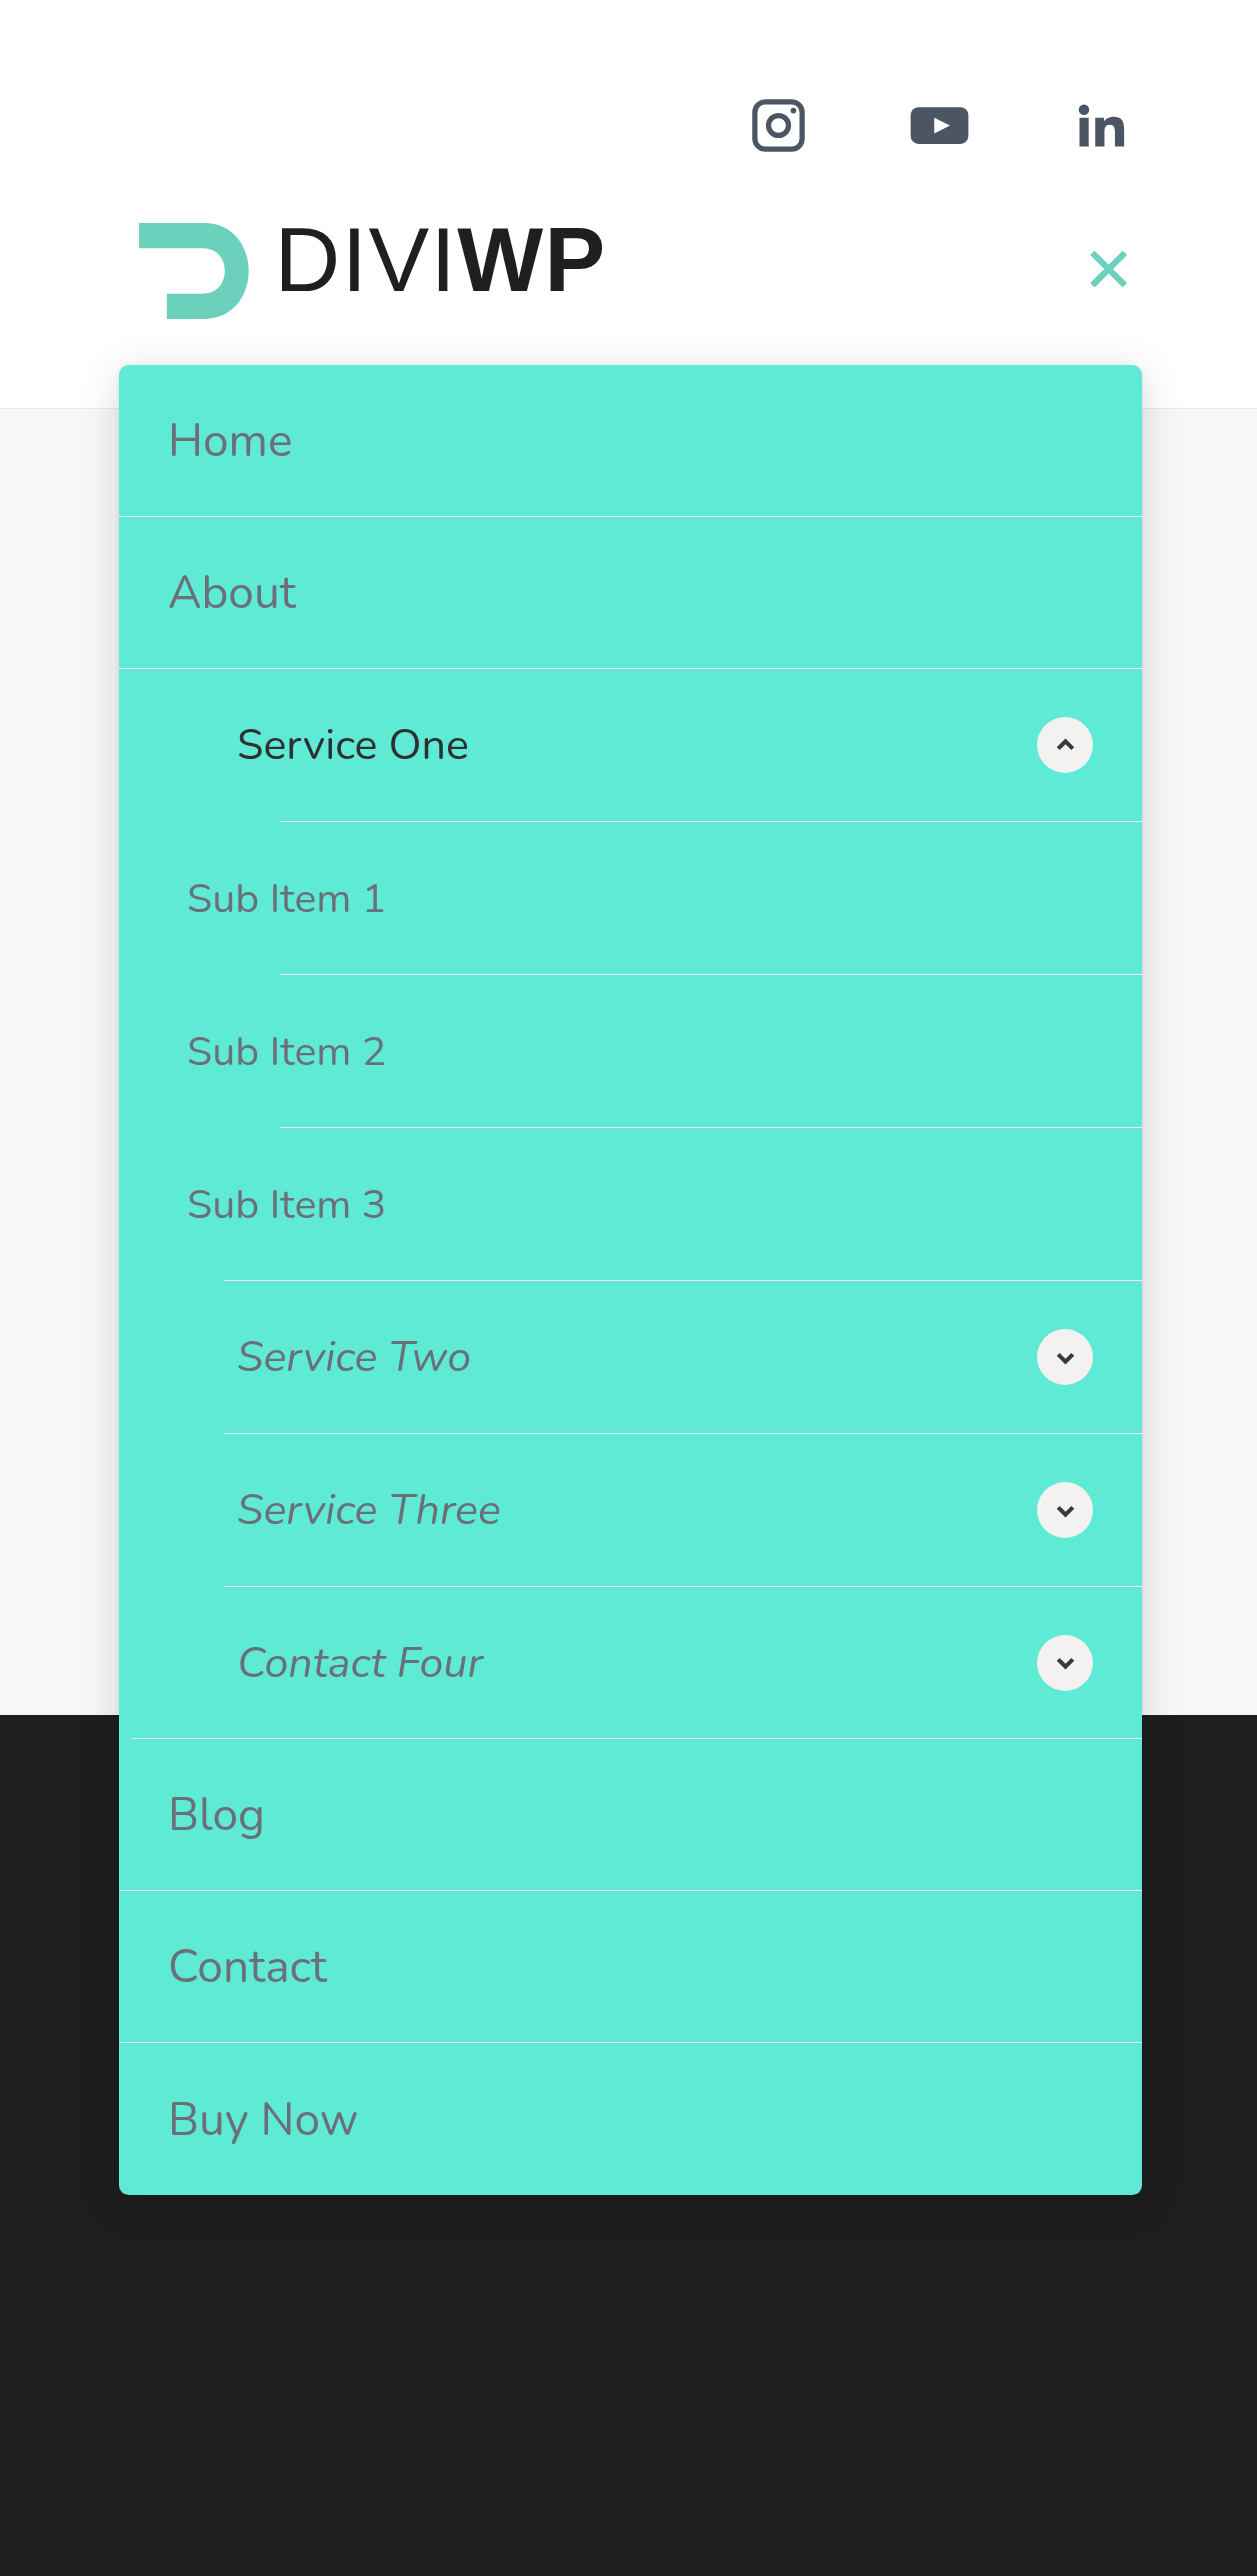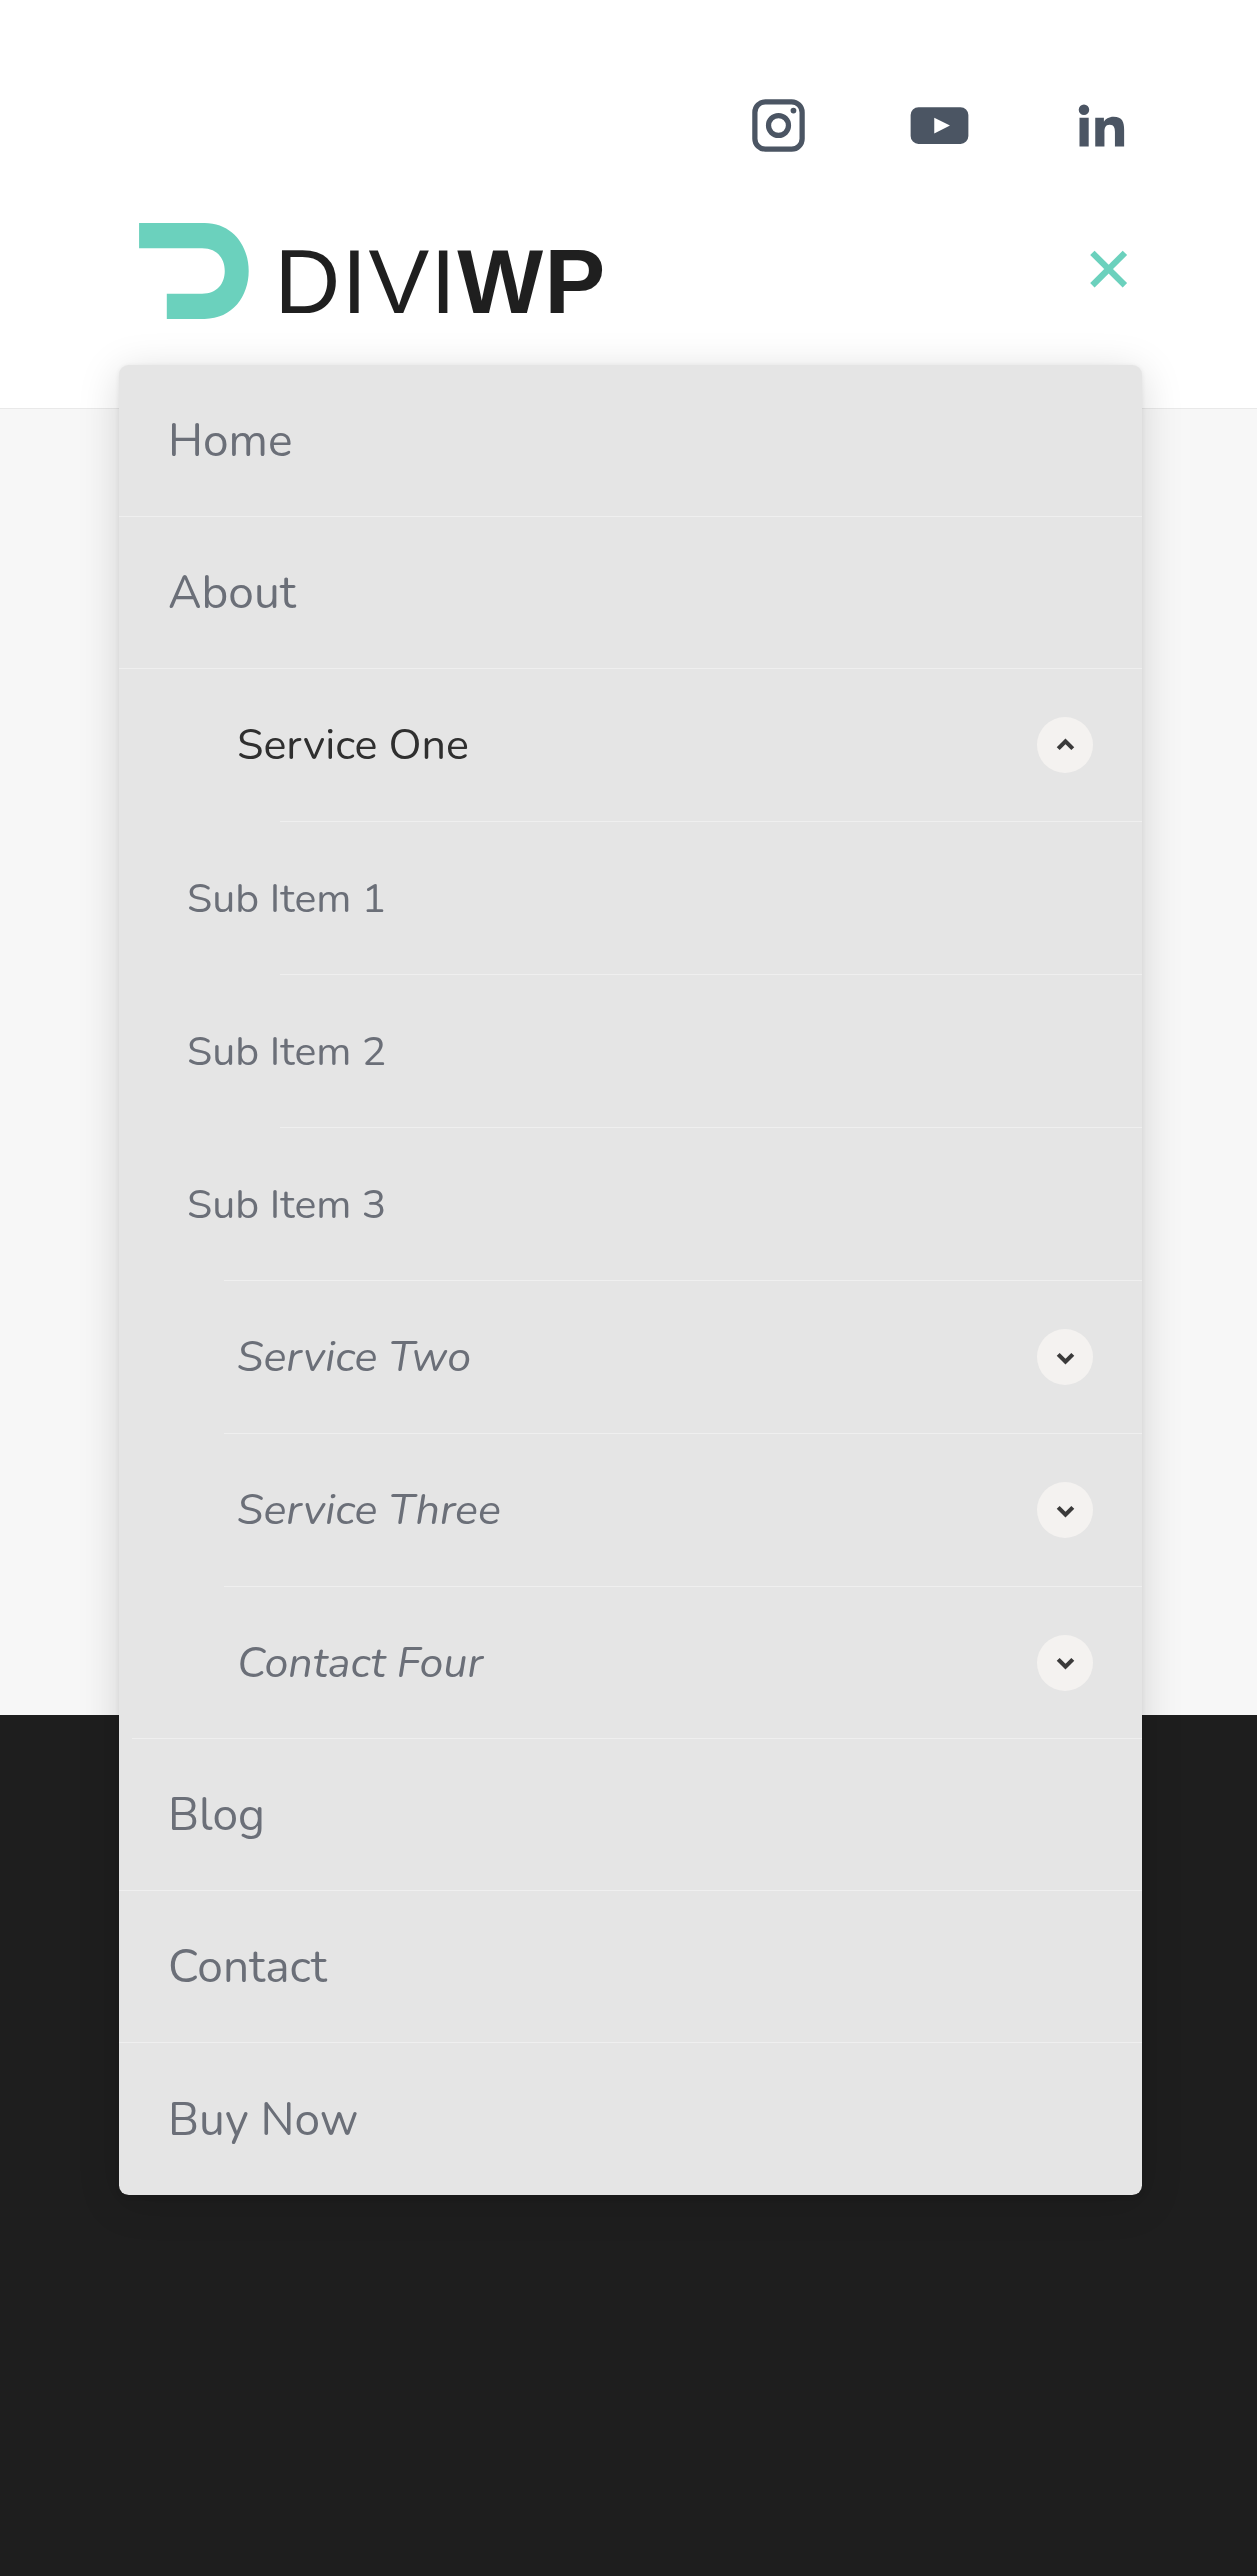--- a/index.html
+++ b/index.html
@@ -28,21 +28,21 @@
     left: 122px;
     top: 208px;
     right: 122px;
     display: flex;
     align-items: center;
     justify-content: space-between;
     height: 126px;
   }
   .logo {
     display: flex;
-    align-items: flex-end;
+    align-items: flex-start;
     gap: 12.6px;
   }
   .logo-mark {
     width: 140px; height: 126px;
     display:flex;align-items:center;justify-content:center;
   }
   .logo-mark svg { width: 140px; height: 126px; }
   .logo-text {
     font-size: 91px;
     letter-spacing: 1.4px;
@@ -73,21 +73,21 @@
     top: 1715px;
     height: 861px;
     background: #1e1e1e;
   }
 
   .menu-panel {
     position: absolute;
     left: 119px;
     top: 365px;
     width: 1023px;
-    background: #e5e5e5;
+    background: #5eead4;
     border-radius: 9.8px;
     box-shadow: 0 7px 42px rgba(0,0,0,0.15), 0 1.4px 5.6px rgba(0,0,0,0.08);
     overflow: hidden;
   }
   .menu-item {
     display: flex;
     align-items: center;
     justify-content: space-between;
     height: 152px;
     padding: 0 49px;

